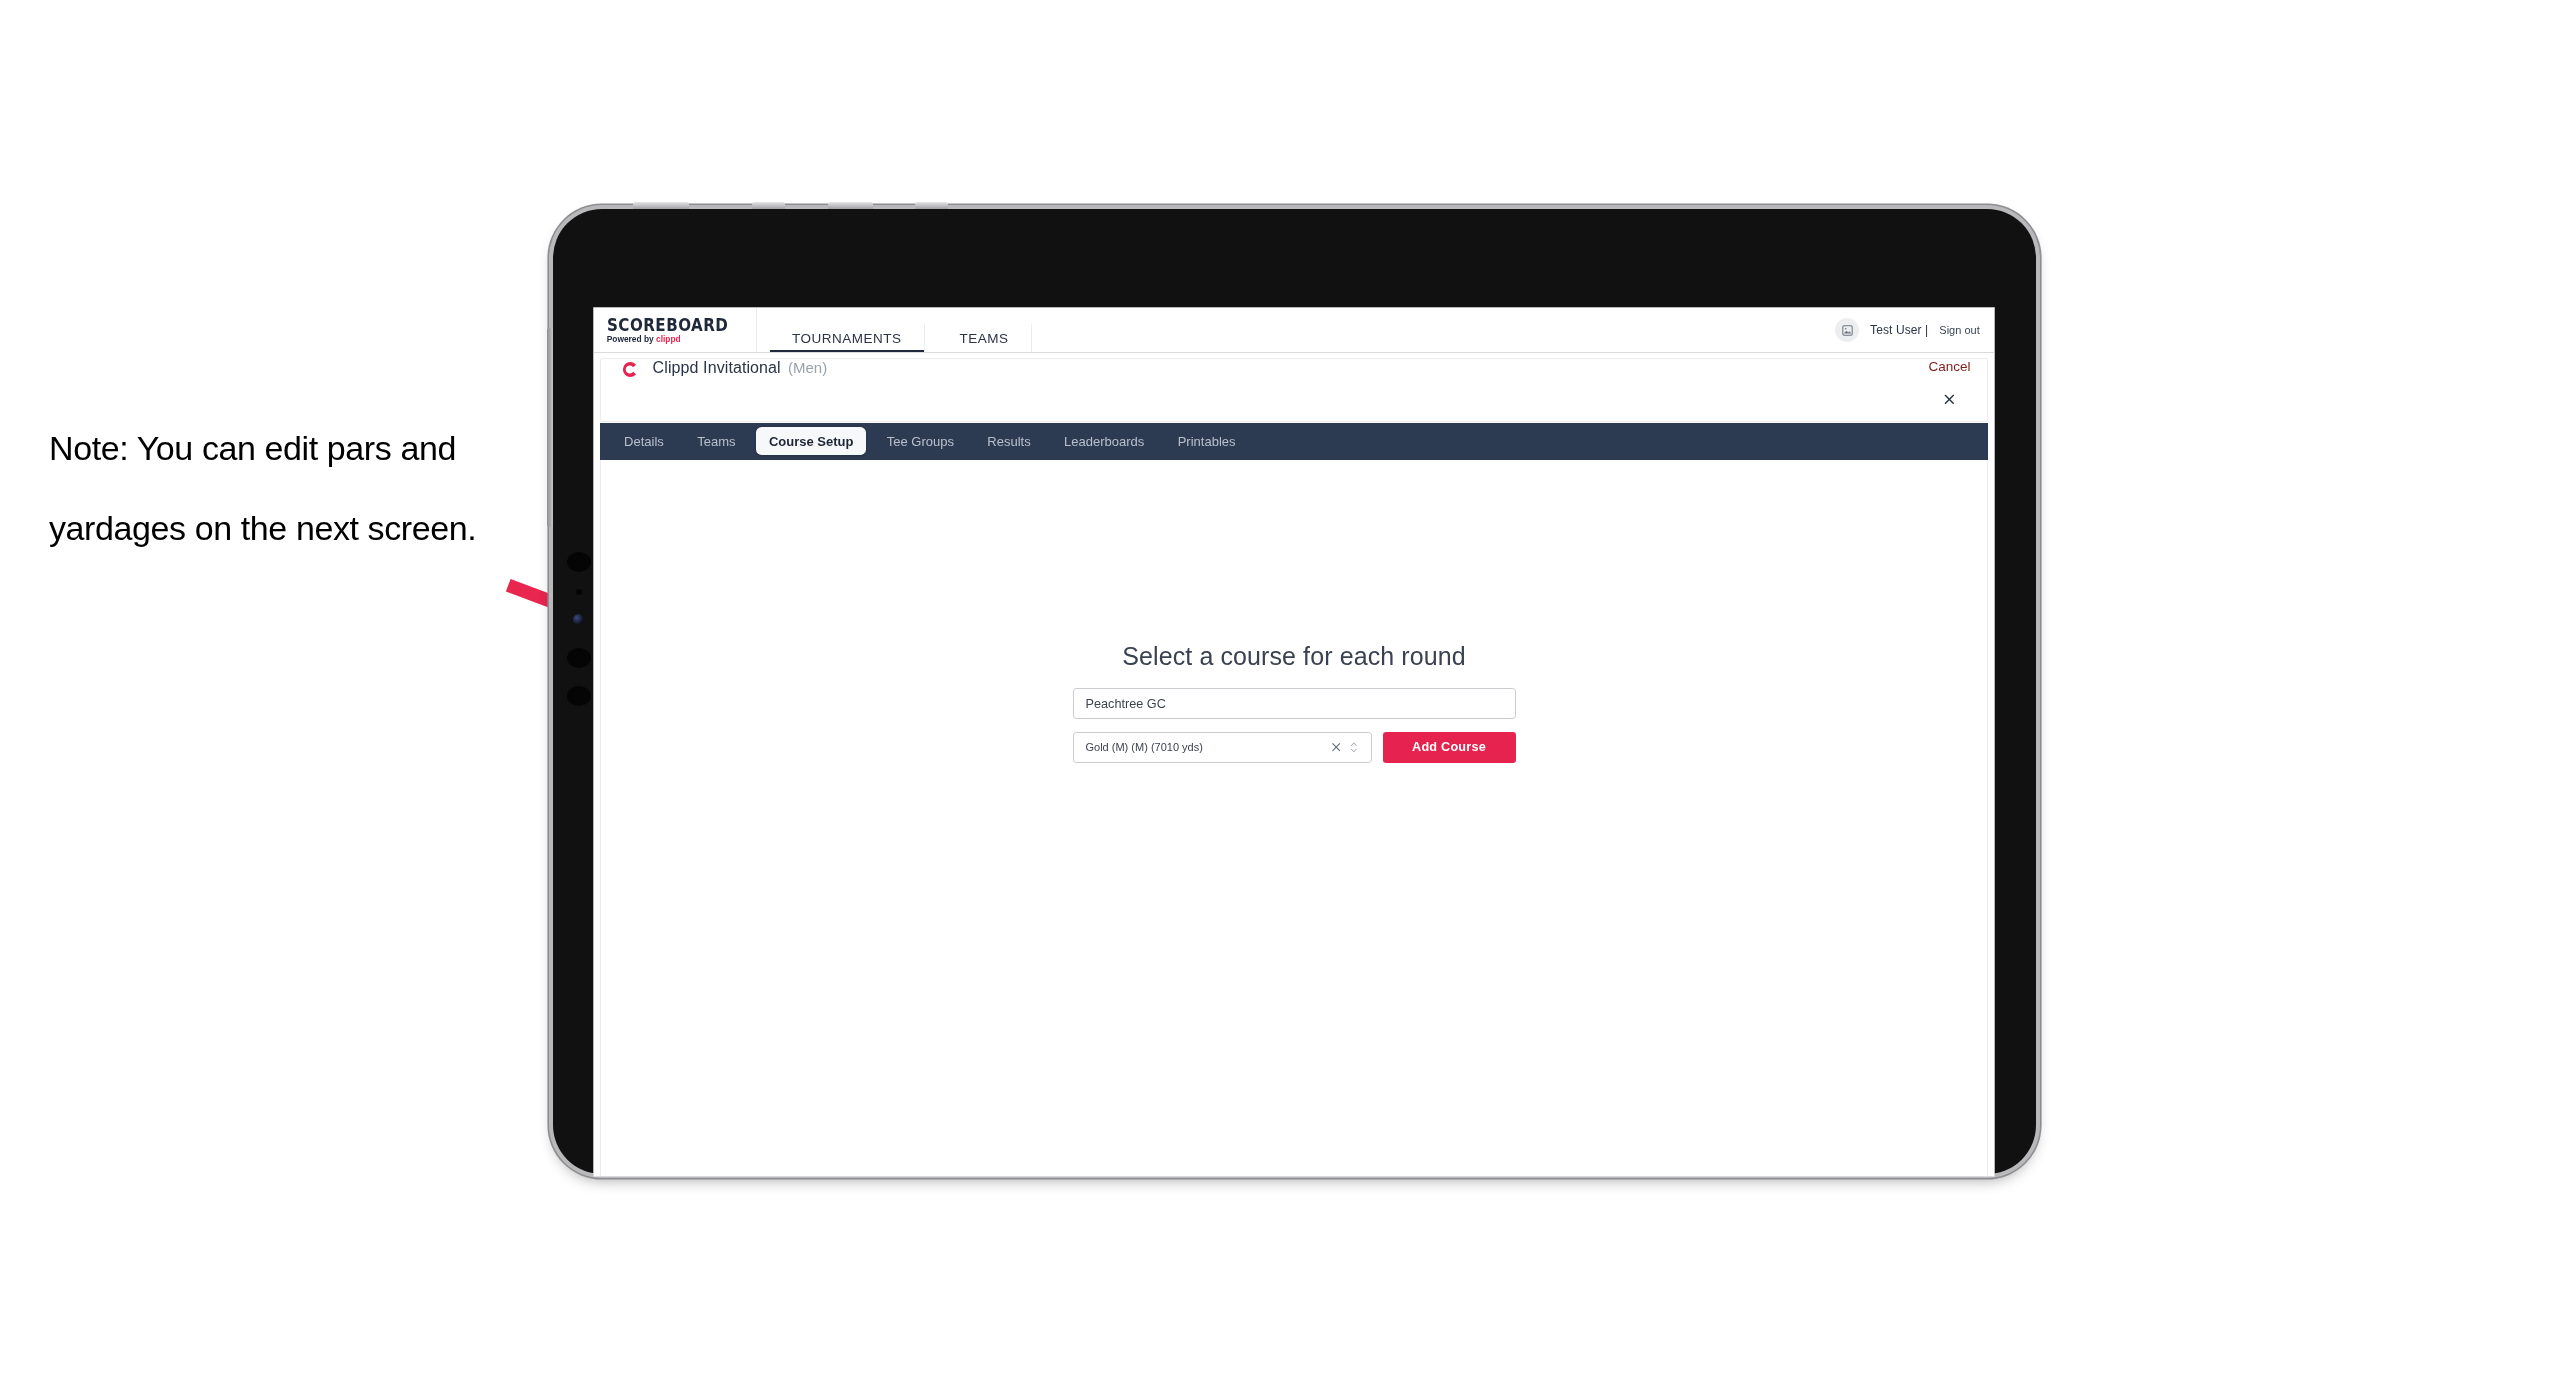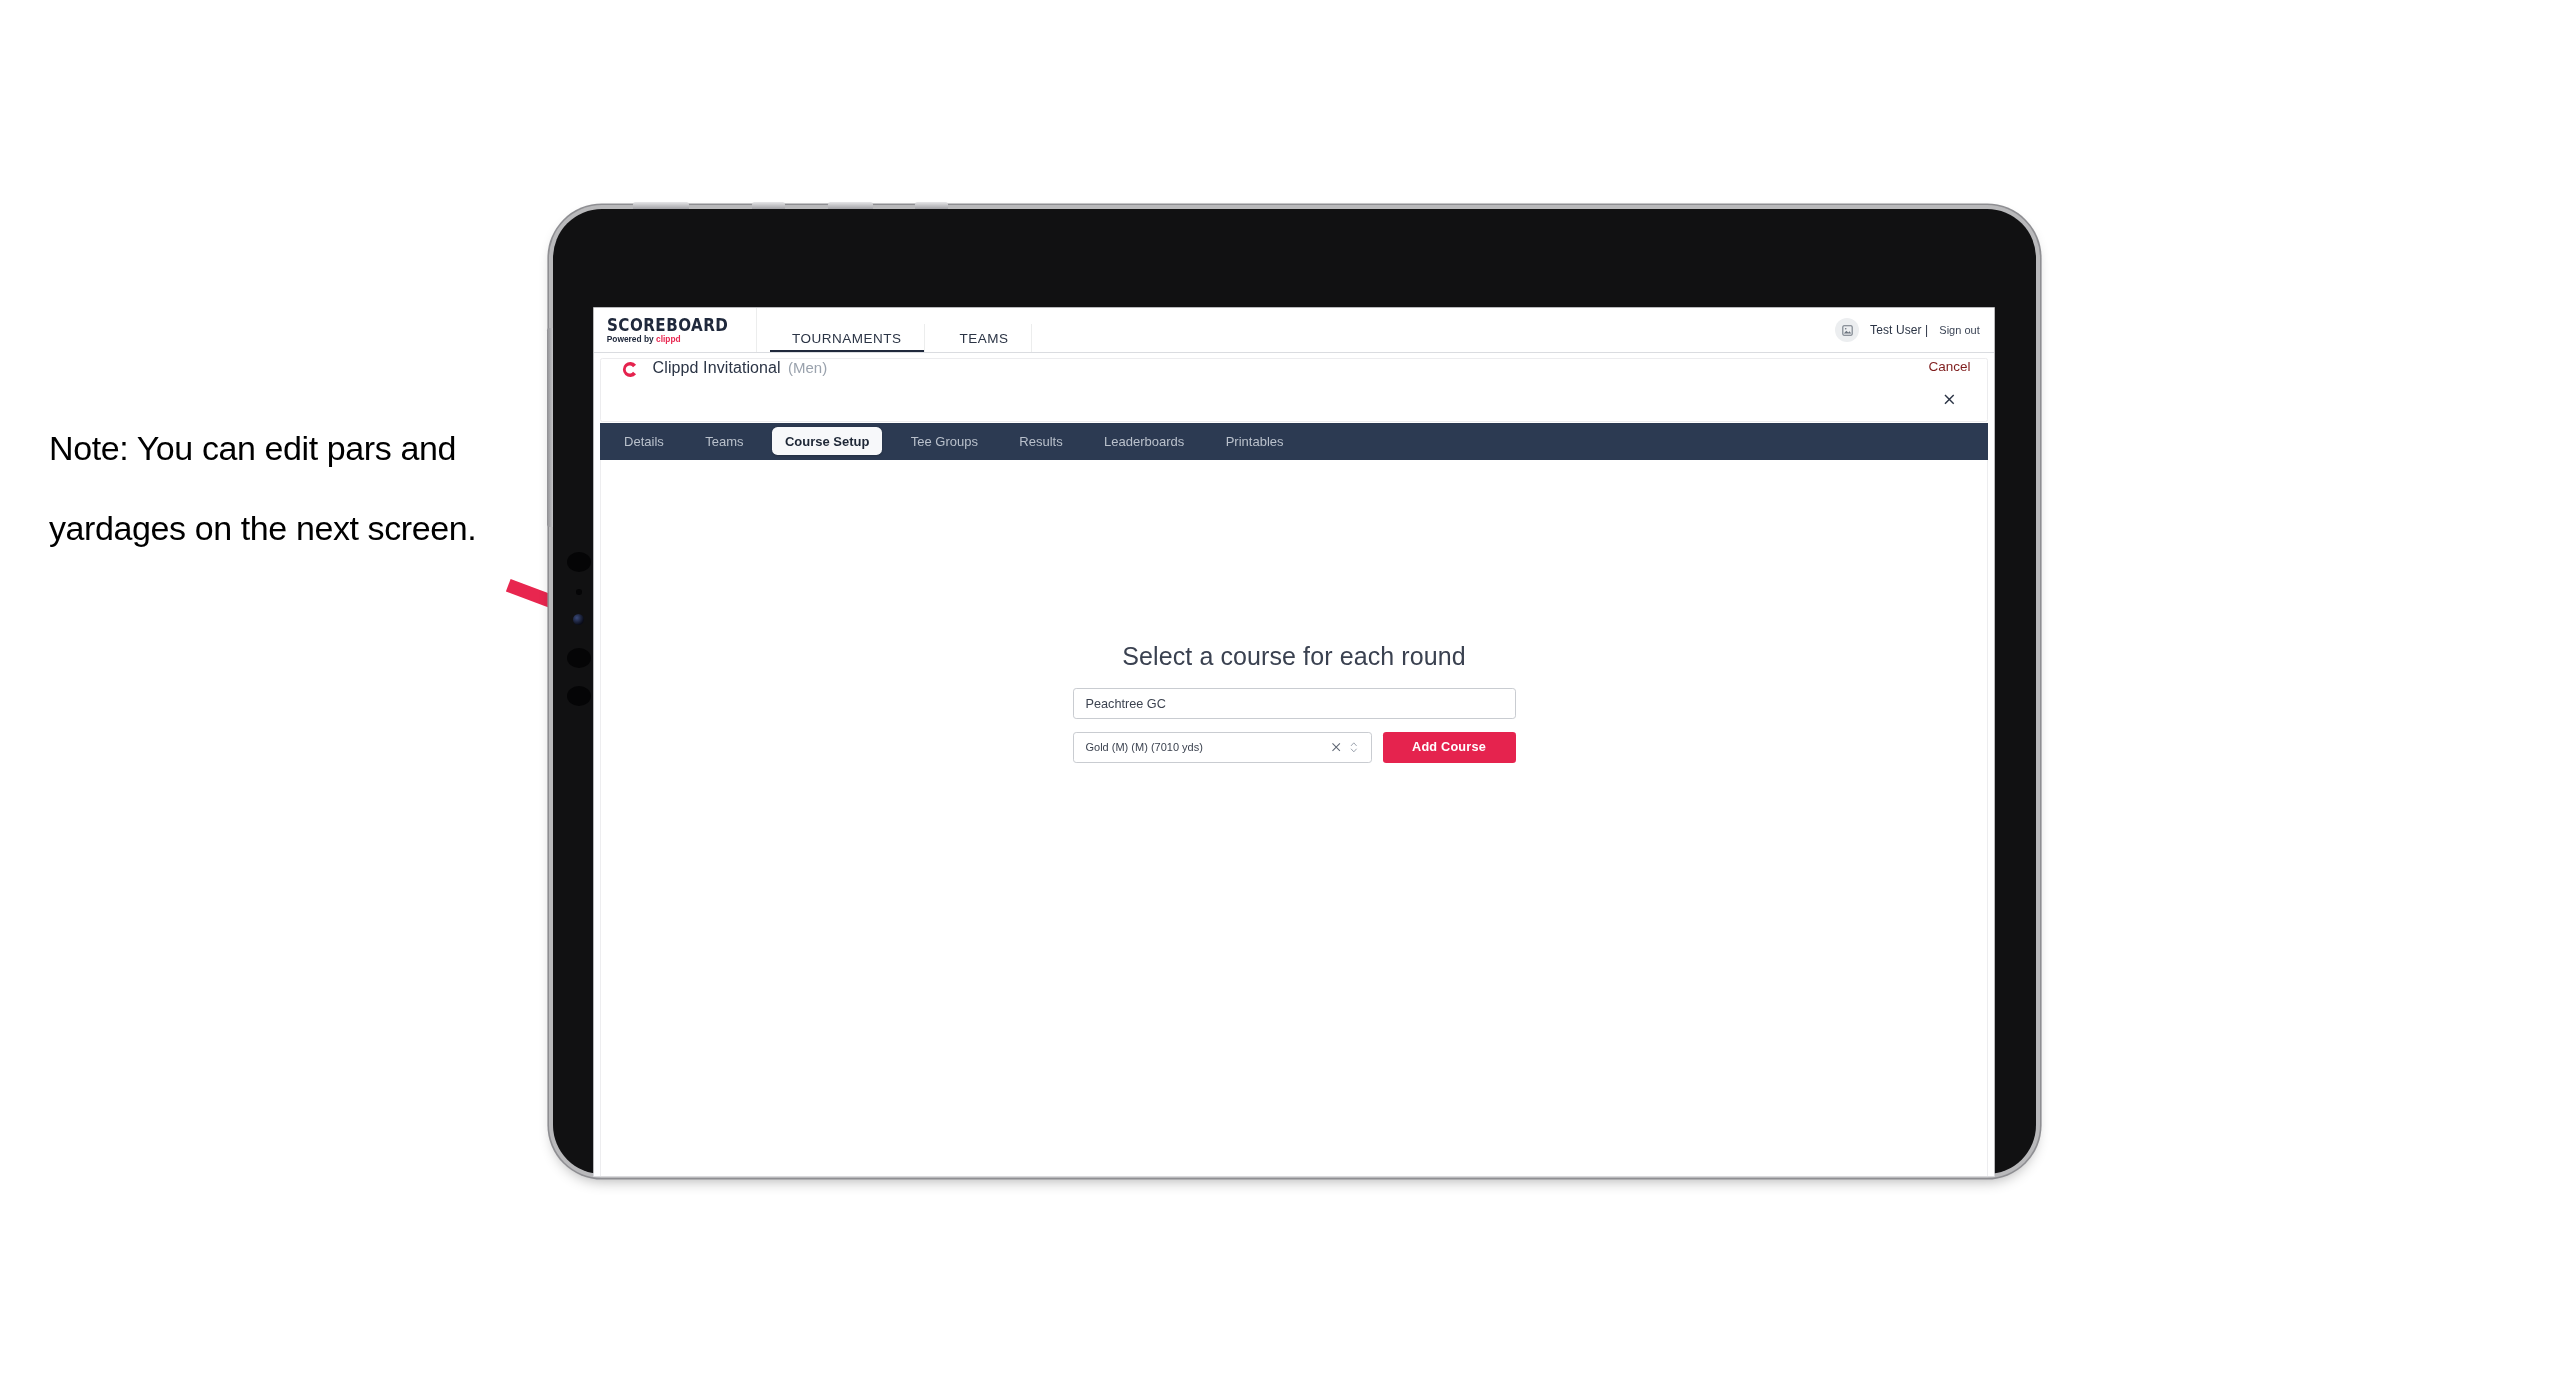--- a/index.html
+++ b/index.html
@@ -243,21 +243,21 @@
   }
 
   
   #tabstrip {
     margin: 0.8px 6.4px 0 6.4px;
     height: 37px;
     background: #2c3a52;
     display: flex;
     align-items: center;
     padding: 0 11px;
-    gap: 16px;
+    gap: 8px;
   }
   .sec-tab {
     font-size: 13px;
     color: #b9c0cb;
     padding: 6.4px 12.7px;
     border-radius: 5.6px;
     cursor: pointer;
     white-space: nowrap;
   }
   .sec-tab.active {

